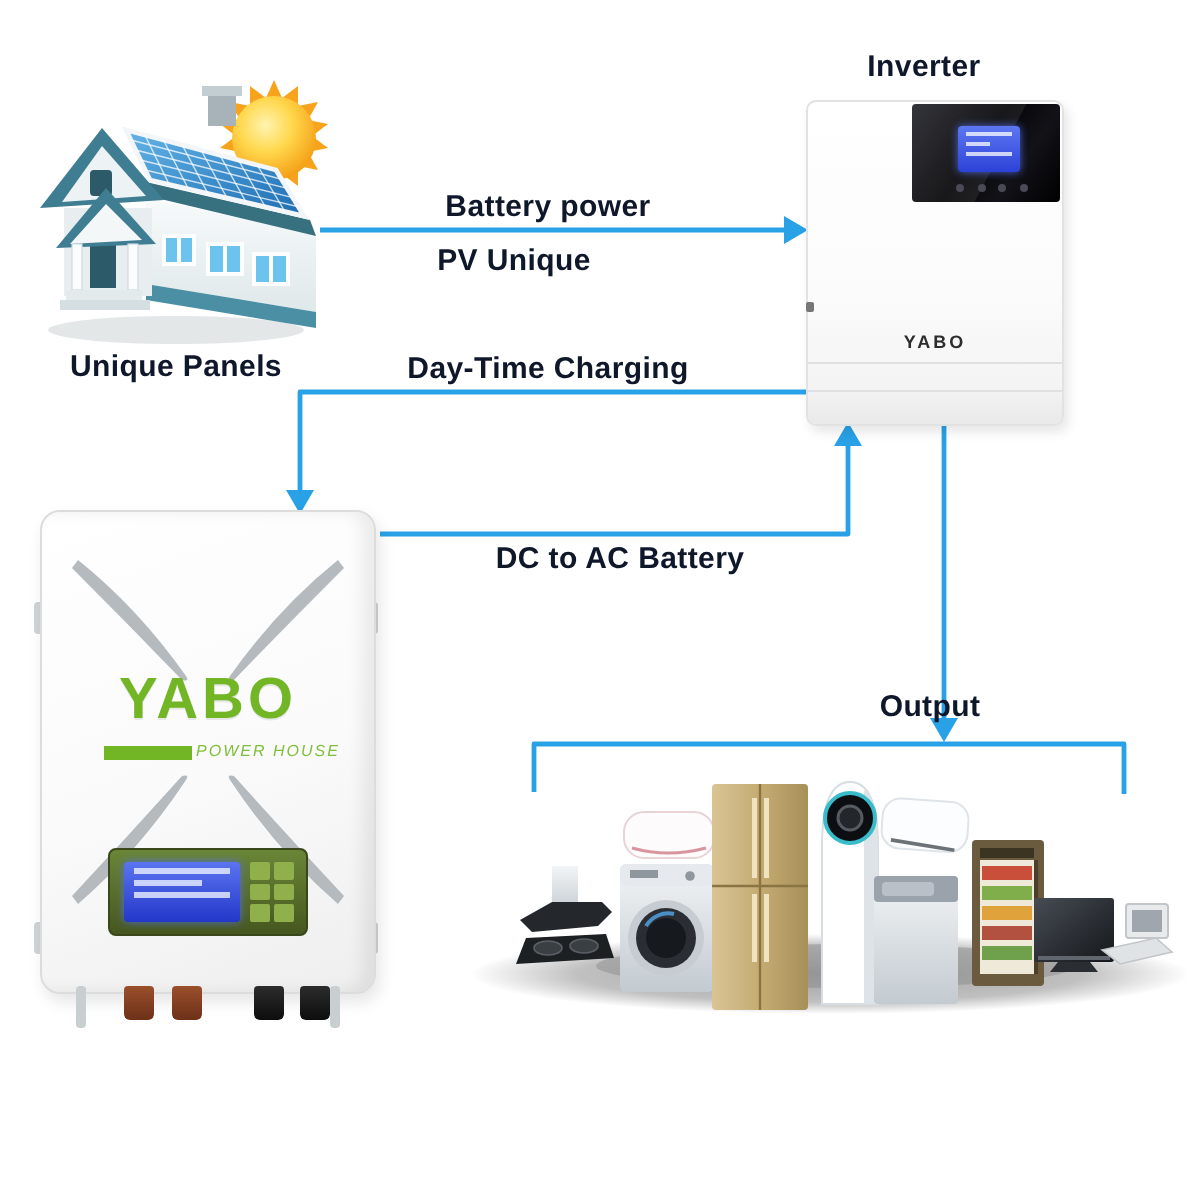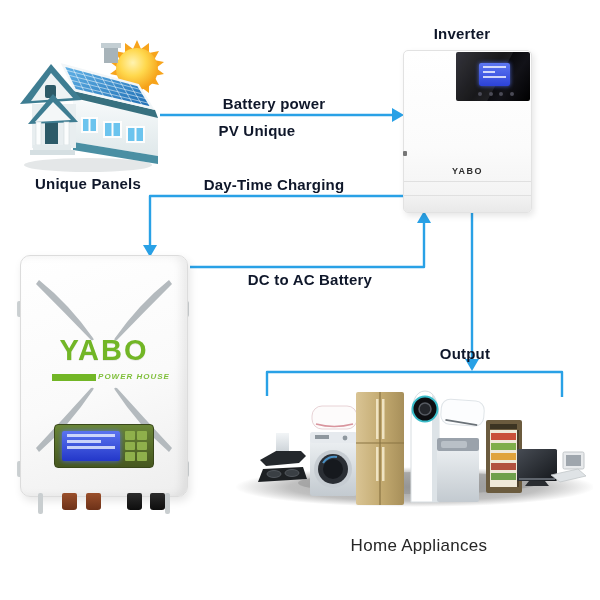--- a/index.html
+++ b/index.html
@@ -39,21 +39,21 @@
     background:linear-gradient(160deg,#ffffff 0%,#fafafa 55%,#eeeeee 100%);
     border:1px solid #dcdcdc;
     box-shadow:inset -6px 0 8px rgba(0,0,0,.07),2px 4px 8px rgba(0,0,0,.10);}
   .bat-tab{position:absolute;width:5px;height:16px;background:#cfd4d6;border-radius:2px;}
   #bat-logo{position:absolute;left:0;right:0;top:78px;text-align:center;}
   #bat-logo .brand{font-size:29px;font-weight:800;letter-spacing:2px;color:#72b626;
     text-shadow:0 1px 0 rgba(0,0,0,.08);}
   #bat-logo .badge{width:44px;height:7px;background:#72b626;margin:1px auto 0 14px;
     display:inline-block;vertical-align:middle;}
   #bat-logo .tagline{display:inline-block;vertical-align:middle;margin-left:2px;
-    font-size:8px;font-style:italic;font-weight:bold;color:#7fbf3a;letter-spacing:1px;}
+    font-size:8px;font-style:italic;font-weight:normal;color:#7fbf3a;letter-spacing:1px;}
   #bat-lcd{position:absolute;left:50%;top:168px;transform:translateX(-50%);
     width:98px;height:42px;background:linear-gradient(180deg,#6a8637,#46571f);
     border:1px solid #39471a;border-radius:4px;}
   #bat-screen{position:absolute;left:7px;top:6px;width:58px;height:30px;border-radius:2px;
     background:linear-gradient(180deg,#5b74f0,#2337c9);box-shadow:0 0 5px rgba(80,110,255,.8);}
   #bat-screen i{display:block;height:3px;margin:3px 5px 0 5px;background:rgba(235,240,255,.8);}
   .bat-keys{position:absolute;right:6px;top:6px;width:22px;height:30px;
     display:grid;grid-template-columns:1fr 1fr;gap:2px;}
   .bat-keys b{background:#8fb04b;border-radius:1px;}
   .term{position:absolute;top:240px;width:15px;height:17px;border-radius:2px 2px 3px 3px;}
@@ -327,20 +327,19 @@
 
     <g>
       <rect x="330" y="69" width="21" height="17" rx="1.5" fill="#e8eaec" stroke="#c2c6c9" stroke-width="1"></rect>
       <rect x="333" y="72" width="15" height="11" fill="#9fa6ad"></rect>
       <polygon points="318,92 345,86 353,93 327,99" fill="#dfe3e6" stroke="#c2c6c9" stroke-width="0.8"></polygon>
     </g>
   </svg>
 
   <div class="lbl" style="left:462px;top:25px;">Inverter</div>
   <div class="lbl" style="left:88px;top:175px;">Unique Panels</div>
-  <div class="lbl lbl-light" style="left:419px;top:536px;">Home Appliances</div>
 
   <div class="lbl" style="left:274px;top:95px;">Battery power</div>
   <div class="lbl" style="left:257px;top:122px;">PV Unique</div>
   <div class="lbl" style="left:274px;top:176px;">Day-Time Charging</div>
   <div class="lbl" style="left:310px;top:271px;">DC to AC Battery</div>
   <div class="lbl" style="left:433px;top:345px;margin-left:32px;">Output</div>
 </div>
 
 </body></html>

